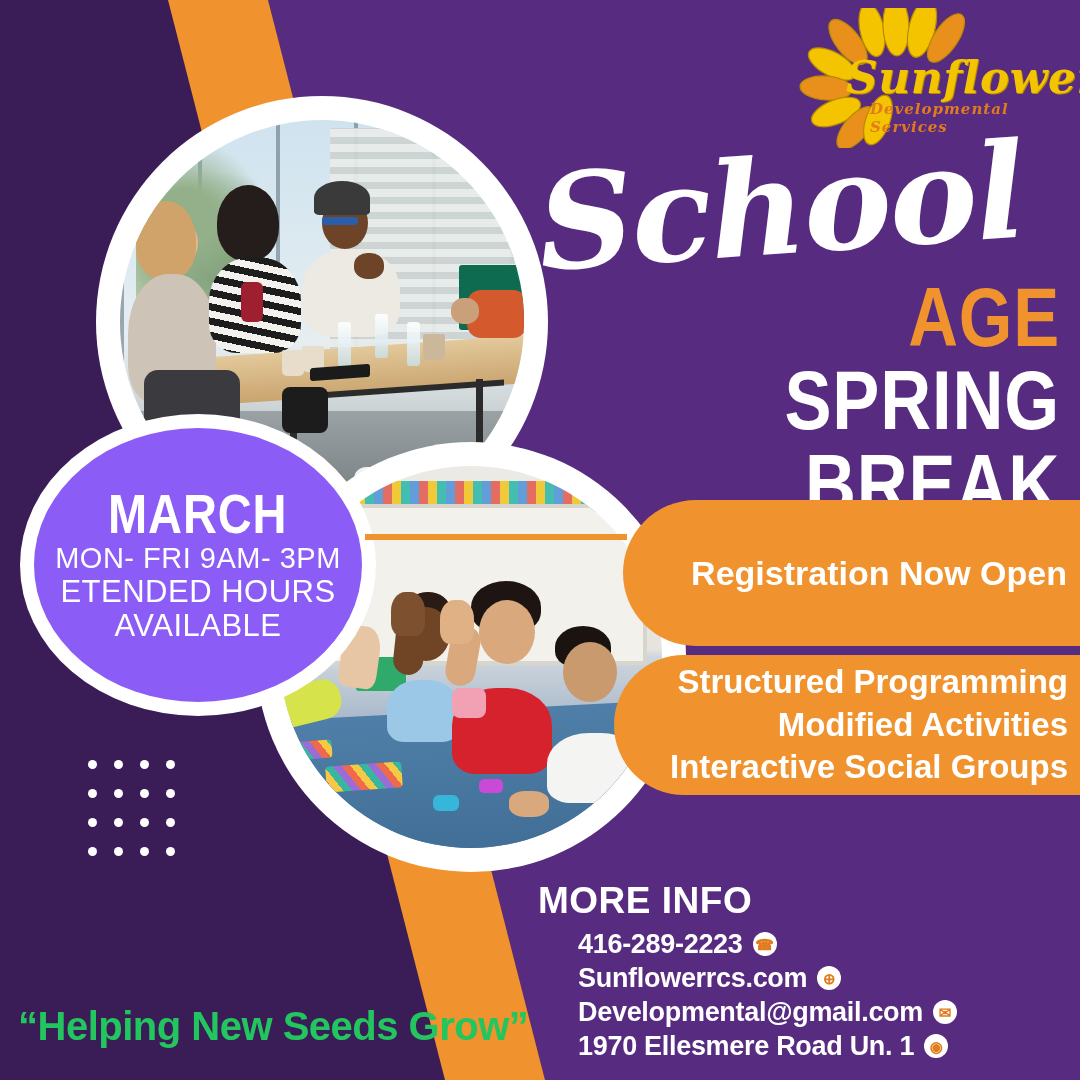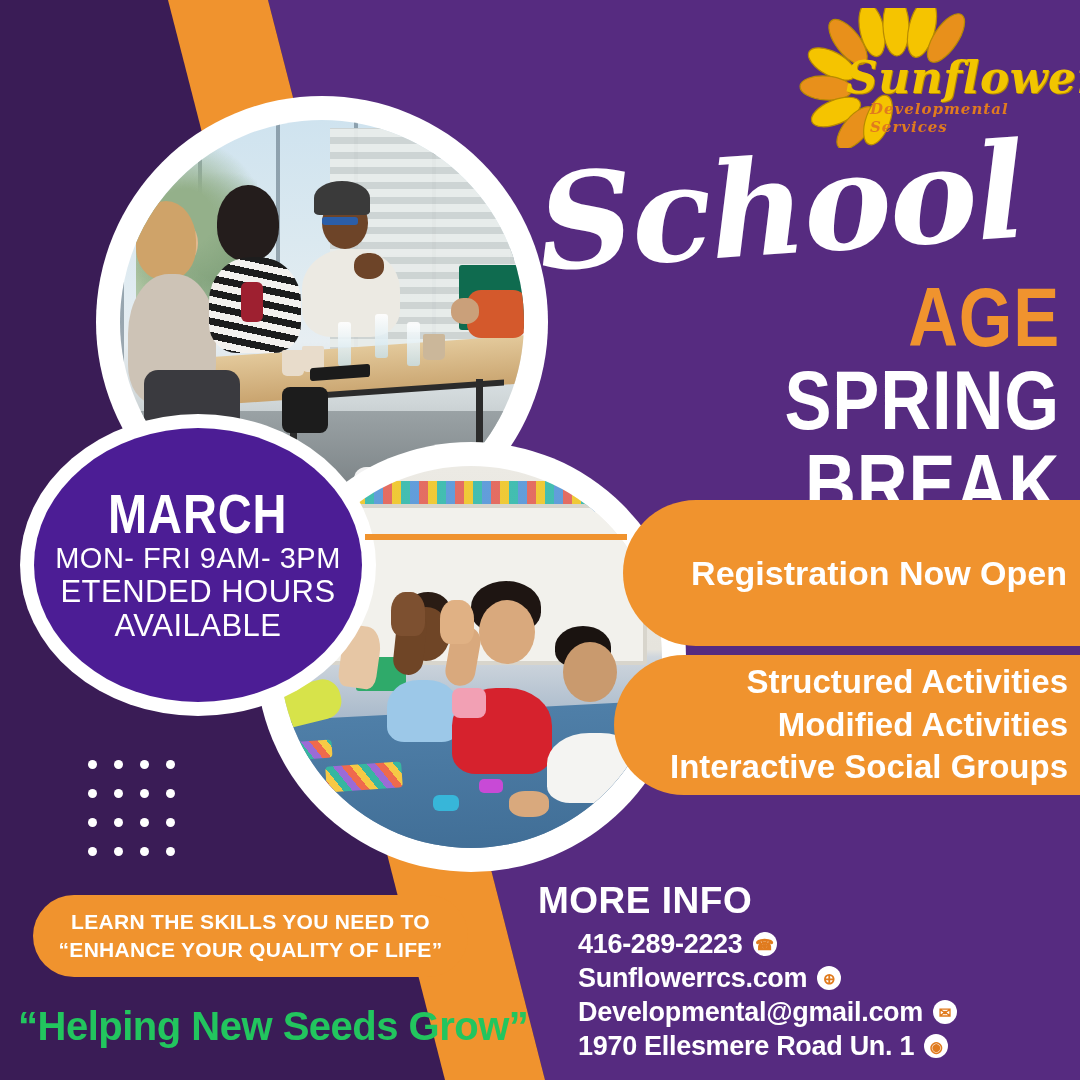--- a/index.html
+++ b/index.html
@@ -97,21 +97,21 @@
     font-weight:bold;font-size:84px;color:#F0932E;letter-spacing:1px;
     transform:scaleX(.82);transform-origin:right center;line-height:1;}
   #spring{position:absolute;left:520px;top:358px;width:540px;text-align:right;
     font-weight:bold;font-size:84px;color:#ffffff;letter-spacing:1px;
     transform:scaleX(.84);transform-origin:right center;line-height:1;}
 
   
   #date-ring{position:absolute;left:20px;top:414px;width:356px;height:302px;
     border-radius:50%;background:#ffffff;}
   #date-circle{position:absolute;left:34px;top:428px;width:328px;height:274px;
-    border-radius:50%;background:#4c1d95;
+    border-radius:50%;background:#8b5cf6;
     display:flex;flex-direction:column;align-items:center;justify-content:center;
     color:#fff;text-align:right;}
   #date-circle .march{font-weight:bold;font-size:56px;line-height:.98;
     transform:scaleX(.84);letter-spacing:1px;}
   #date-circle .r2{font-size:42px;line-height:1.14;letter-spacing:1px;}
   #date-circle .r3{font-size:29px;line-height:1.12;letter-spacing:.5px;white-space:nowrap;}
   #date-circle .r4{font-size:31px;line-height:1.1;letter-spacing:.5px;}
 
   
   #connector{position:absolute;left:365px;top:534px;width:262px;height:6px;background:#F0932E;}
@@ -273,21 +273,21 @@
     <div class="r4">ETENDED HOURS</div>
     <div class="r4">AVAILABLE</div>
   </div>
 
   <div id="connector"></div>
 
   <div class="pill" id="pill1">
     <div>Registration Now Open</div>
   </div>
   <div class="pill" id="pill2">
-    <div>Structured Activities</div>
+    <div>Structured Programming</div>
     <div>Modified Activities</div>
     <div>Interactive Social Groups</div>
   </div>
 
   <div id="dots">
     <i></i>
       <i></i>
       <i></i>
       <i></i>
     <i></i>
@@ -297,24 +297,20 @@
     <i></i>
       <i></i>
       <i></i>
       <i></i>
     <i></i>
       <i></i>
       <i></i>
       <i></i>
   </div>
 
-  <div id="skills">
-    <div>LEARN THE SKILLS YOU NEED TO</div>
-    <div>“ENHANCE YOUR QUALITY OF LIFE”</div>
-  </div>
 
   <div id="tagline">“Helping New Seeds Grow”</div>
 
   <div id="more-info">MORE INFO</div>
   <div id="contact">
     <div class="row">
       <span class="txt">416-289-2223</span>
       <span class="cicon">☎</span>
     </div>
     <div class="row">

